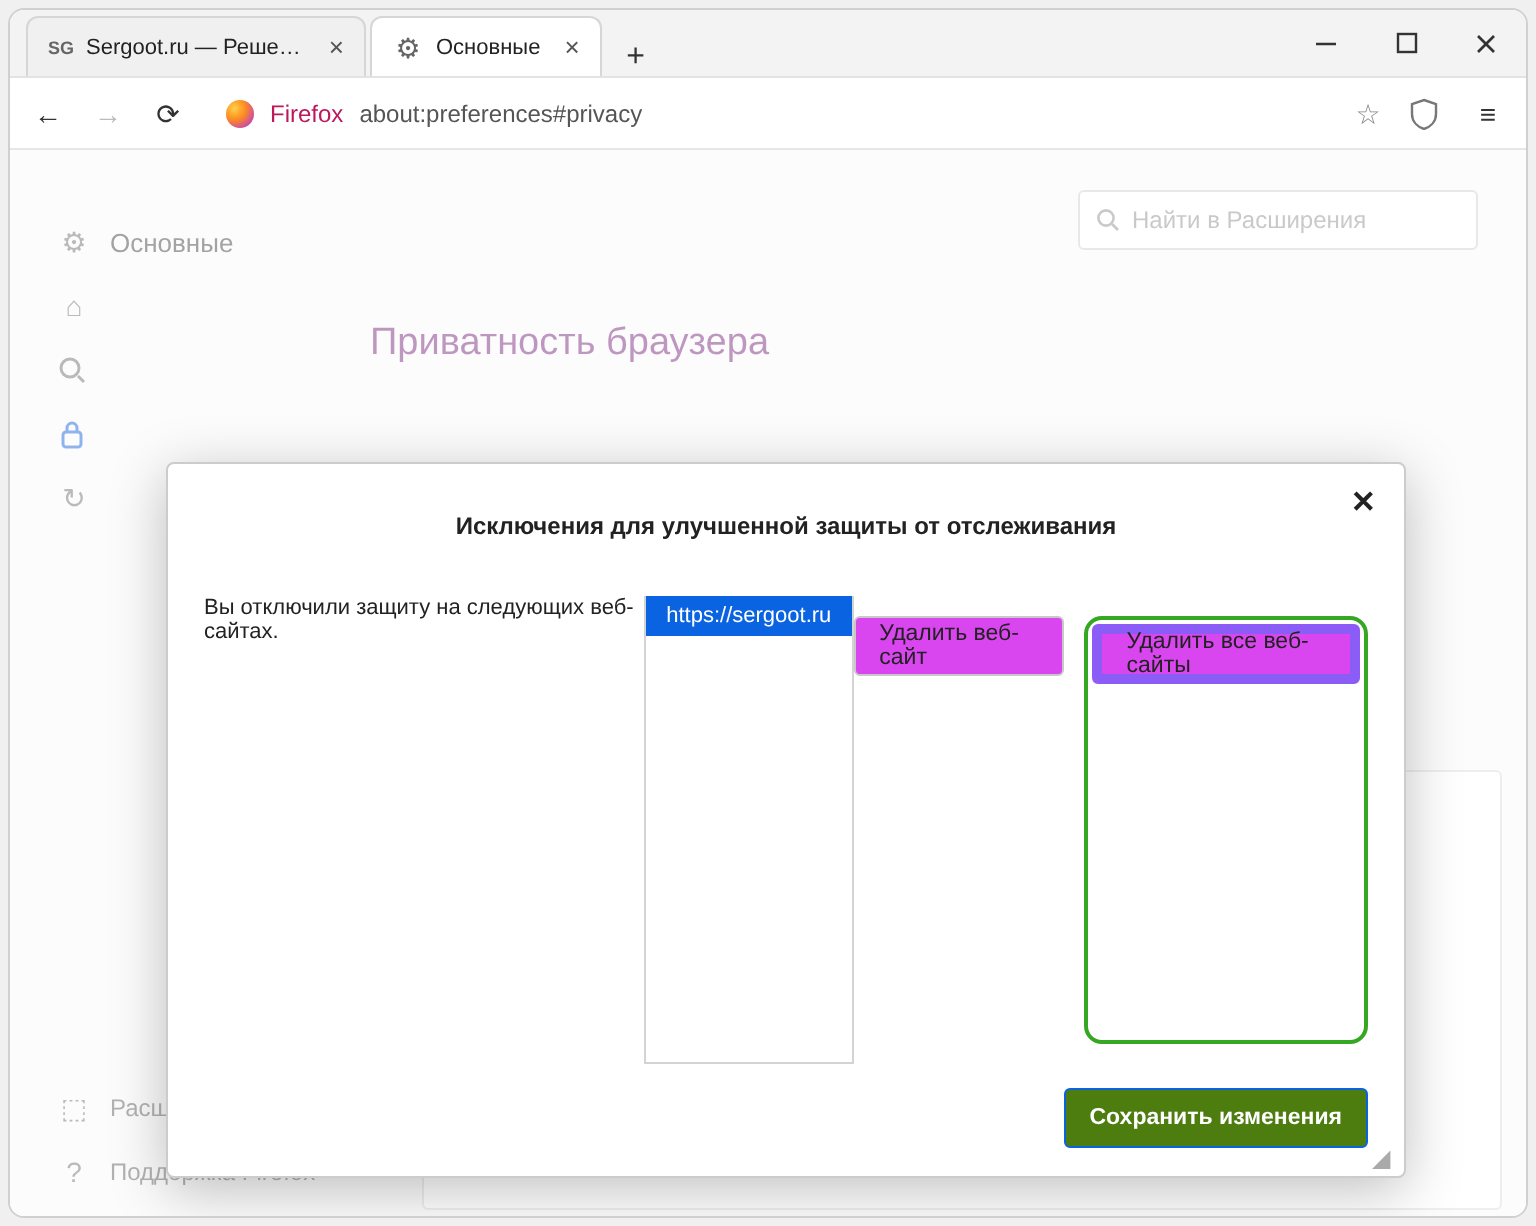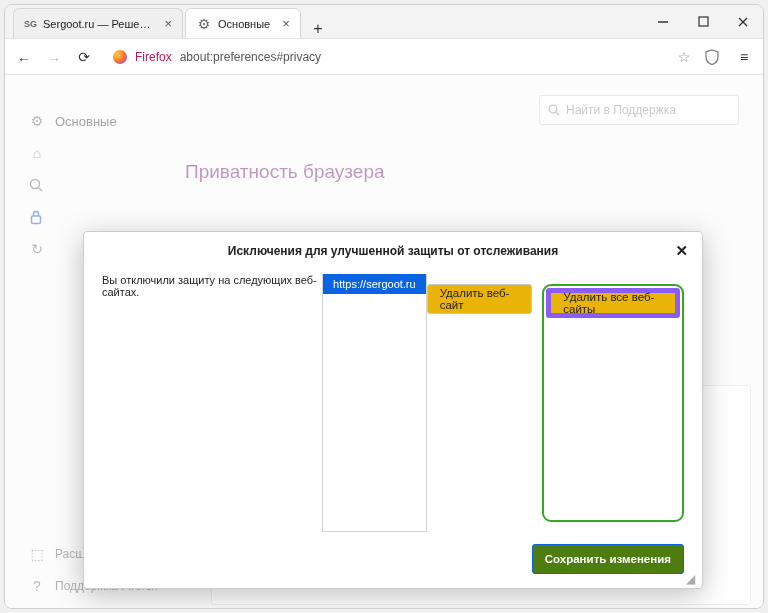--- a/index.html
+++ b/index.html
@@ -26,29 +26,29 @@
 .sidebar-item.active{color:#0a58d6}
 .sidebar-bottom{position:absolute;bottom:8px;left:18px}
 .sidebar-bottom .sidebar-item{font-size:12px;color:#555}
 .ico{width:16px;text-align:center;color:#666;font-size:14px}
 .active .ico{color:#0a58d6}
 .main{flex:1;padding:20px 24px 0 0}
 .searchbox{float:right;width:200px;height:30px;border:1px solid #ccc;border-radius:3px;background:#fff;display:flex;align-items:center;padding:0 8px;font-size:12px;color:#888;gap:6px}
 .h1{font-size:19px;color:#701a75;clear:both;padding-top:36px}
 .overlay{position:absolute;inset:0;background:rgba(255,255,255,0.55)}
 .modal{position:absolute;left:78px;top:156px;width:620px;height:358px;background:#fff;border:1px solid #ccc;border-radius:4px;box-shadow:0 6px 28px rgba(0,0,0,0.25);display:flex;flex-direction:column}
-.modal-title{text-align:center;font-size:12px;padding:12px 0;font-weight:600;color:#222;position:relative}
+.modal-title{text-align:center;font-size:12px;padding:24px 0;font-weight:600;color:#222;position:relative}
 .modal-close{position:absolute;right:14px;top:10px;font-size:15px;color:#222}
 .modal-body{flex:1;padding:4px 18px;display:flex;flex-direction:row}
 .modal-desc{font-size:11px;color:#222;margin-bottom:10px}
 .listhead{display:flex;justify-content:space-between;align-items:center;height:24px;background:#ededed;border:1px solid #d3d3d3;font-size:11px;color:#333;padding:0 10px}
 .listbox{flex:1;border:1px solid #d3d3d3;border-top:none;background:#fff;min-height:150px}
 .listitem{background:#0a63e1;color:#fff;font-size:11px;padding:4px 10px}
 .modal-btns{display:flex;gap:10px;padding:10px 0}
-.btn{height:30px;padding:0 12px;font-size:11.5px;background:#eab308;border:1px solid #c8c8c8;border-radius:3px;display:flex;align-items:center;color:#222}
+.btn{height:30px;padding:0 12px;font-size:11.5px;background:#d946ef;border:1px solid #c8c8c8;border-radius:3px;display:flex;align-items:center;color:#222}
 .btn-highlight-wrap{display:inline-flex;border-radius:9px;padding:2px;border:2px solid #36a723}
 .btn-highlight-wrap .btn{border:5px solid #8b5cf6}
 .modal-footer{display:flex;justify-content:flex-end;gap:10px;padding:8px 18px 14px;border-top:none}
 .btn-primary{background:#4d7c0f;color:#fff;border:1px solid #0a63e1;font-weight:700}
 .bg-card{position:absolute;left:206px;right:12px;top:310px;height:220px;border:1px solid #d9d9d9;border-radius:3px;background:#fff}
 .bg-line1{position:absolute;left:248px;bottom:54px;font-size:12px;color:#333}
 .bg-line2{position:absolute;left:248px;bottom:22px;font-size:12px;color:#333}
 .radio{display:inline-block;width:11px;height:11px;border:1px solid #888;border-radius:50%;margin-right:8px;vertical-align:middle}
 .bullet{display:inline-block;width:4px;height:4px;background:#333;border-radius:50%;margin-right:8px;vertical-align:middle}
 .shield{color:#888}
@@ -157,21 +157,21 @@
               <span>Поддержка Firefox</span>
             </div>
         </div>
       </div>
       <div class="main">
         <div class="searchbox">
           <svg width="12" height="12">
               <circle cx="5" cy="5" r="3.8" fill="none" stroke="#888" stroke-width="1.3"></circle>
               <line x1="8" y1="8" x2="11" y2="11" stroke="#888" stroke-width="1.3"></line>
             </svg>
-          <span>Найти в Поддержка</span>
+          <span>Найти в Расширения</span>
         </div>
         <div class="h1">Приватность браузера</div>
         <div class="bg-card"></div>
       </div>
     </div>
 
     <div class="bg-line1"><span class="bullet"></span><span>Сборщики цифровых отпечатков</span></div>
     <div class="bg-line2"><span class="radio"></span><b>Строгая</b></div>
 
     <div class="overlay"></div>

